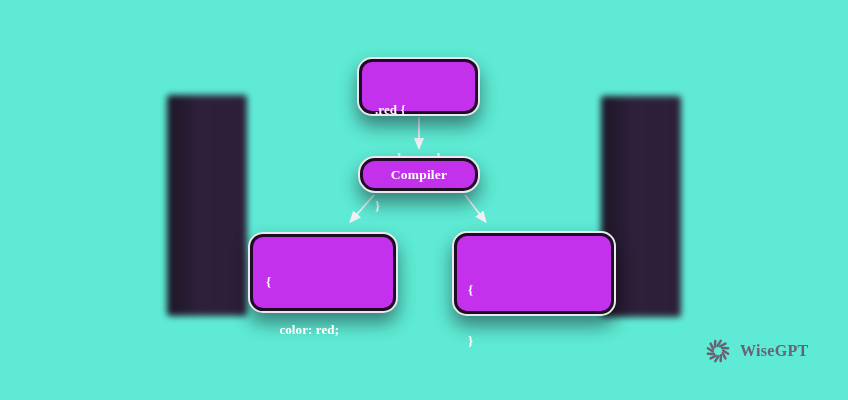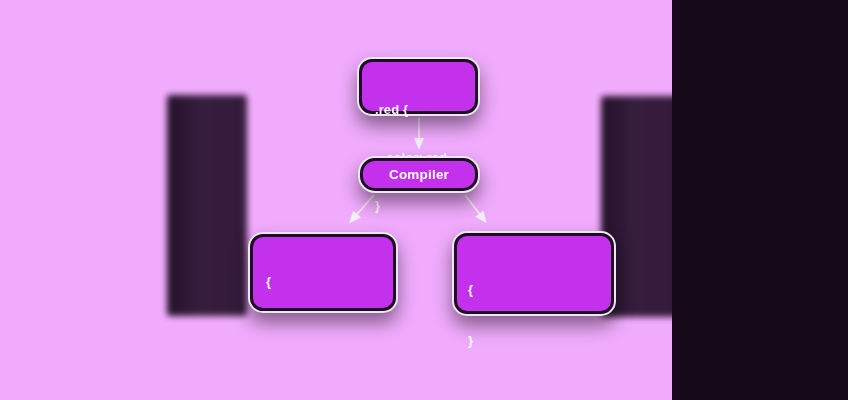--- a/index.html
+++ b/index.html
@@ -2,24 +2,25 @@
 <html><head>
 <meta charset="utf-8">
 <style>
   html, body { margin: 0; padding: 0; }
   body {
     font-family: "Liberation Sans", "DejaVu Sans", sans-serif;
     background: #15091a;
   }
   .stage {
     position: relative;
-    width: 672px;
+    width: 848px;
     height: 400px;
     overflow: hidden;
-    background: #f0abfc;
+    background: #5eead4;
+    font-family: Liberation Serif, serif;
   }
   
   .pillar {
     position: absolute;
     width: 80px;
     height: 221px;
     background: linear-gradient(90deg, #180a1d 0%, #2c1633 40%, #2a1431 100%);
     filter: blur(3px);
     opacity: 0.95;
     border-radius: 3px;
@@ -124,25 +125,45 @@
 
   <div class="node node-compiler">
     <div class="node-inner label-center">
       <span>Compiler</span>
     </div>
   </div>
 
   <div class="node node-compiled">
     <div class="node-inner code code-pad">
       <div class="code-line">{</div>
+      <div class="code-line">    color: red;</div>
       
     </div>
   </div>
 
   <div class="node node-mapping">
     <div class="node-inner code code-pad">
       <div class="code-line">{</div>
       <div class="code-line">}</div>
     </div>
   </div>
 
+  <div class="brand">
+    <svg width="30" height="30" viewBox="0 0 32 32">
+      <g stroke="#6a6174" stroke-width="2.6" stroke-linecap="round" fill="none">
+        <line x1="15.4" y1="10.6" x2="18.9" y2="5.2" transform="rotate(0 16 16)"></line>
+        <line x1="15.4" y1="10.6" x2="18.9" y2="5.2" transform="rotate(30 16 16)"></line>
+        <line x1="15.4" y1="10.6" x2="18.9" y2="5.2" transform="rotate(60 16 16)"></line>
+        <line x1="15.4" y1="10.6" x2="18.9" y2="5.2" transform="rotate(90 16 16)"></line>
+        <line x1="15.4" y1="10.6" x2="18.9" y2="5.2" transform="rotate(120 16 16)"></line>
+        <line x1="15.4" y1="10.6" x2="18.9" y2="5.2" transform="rotate(150 16 16)"></line>
+        <line x1="15.4" y1="10.6" x2="18.9" y2="5.2" transform="rotate(180 16 16)"></line>
+        <line x1="15.4" y1="10.6" x2="18.9" y2="5.2" transform="rotate(210 16 16)"></line>
+        <line x1="15.4" y1="10.6" x2="18.9" y2="5.2" transform="rotate(240 16 16)"></line>
+        <line x1="15.4" y1="10.6" x2="18.9" y2="5.2" transform="rotate(270 16 16)"></line>
+        <line x1="15.4" y1="10.6" x2="18.9" y2="5.2" transform="rotate(300 16 16)"></line>
+        <line x1="15.4" y1="10.6" x2="18.9" y2="5.2" transform="rotate(330 16 16)"></line>
+      </g>
+    </svg>
+    <span class="brand-name">WiseGPT</span>
+  </div>
 
 </div>
 
 </body></html>

